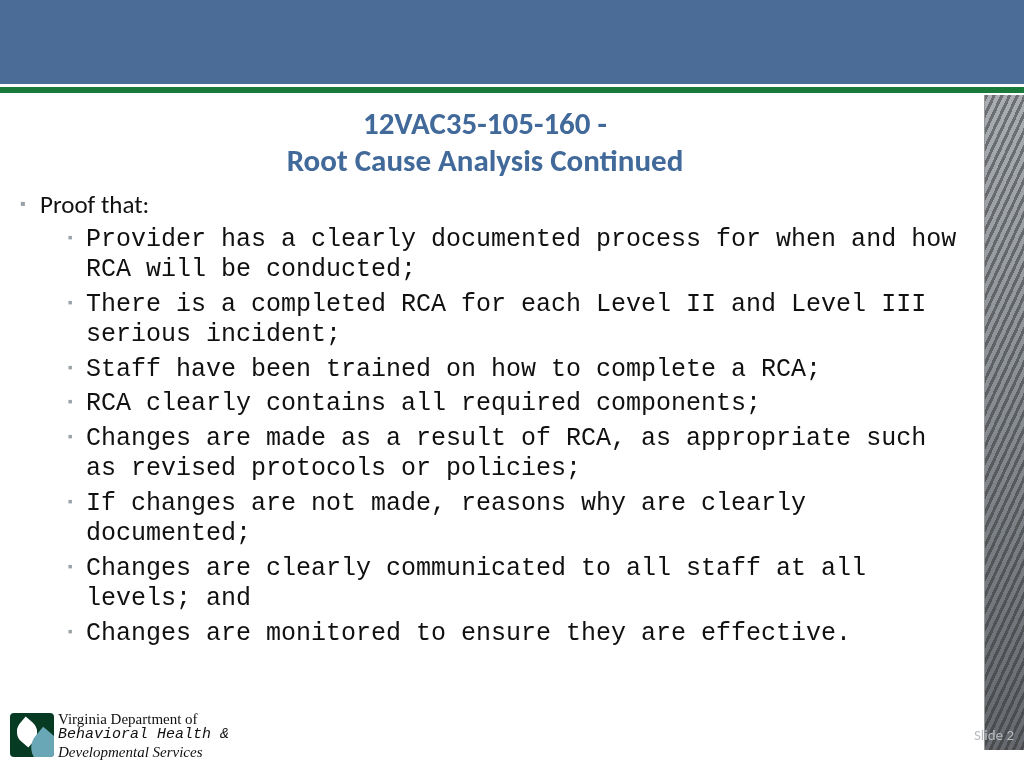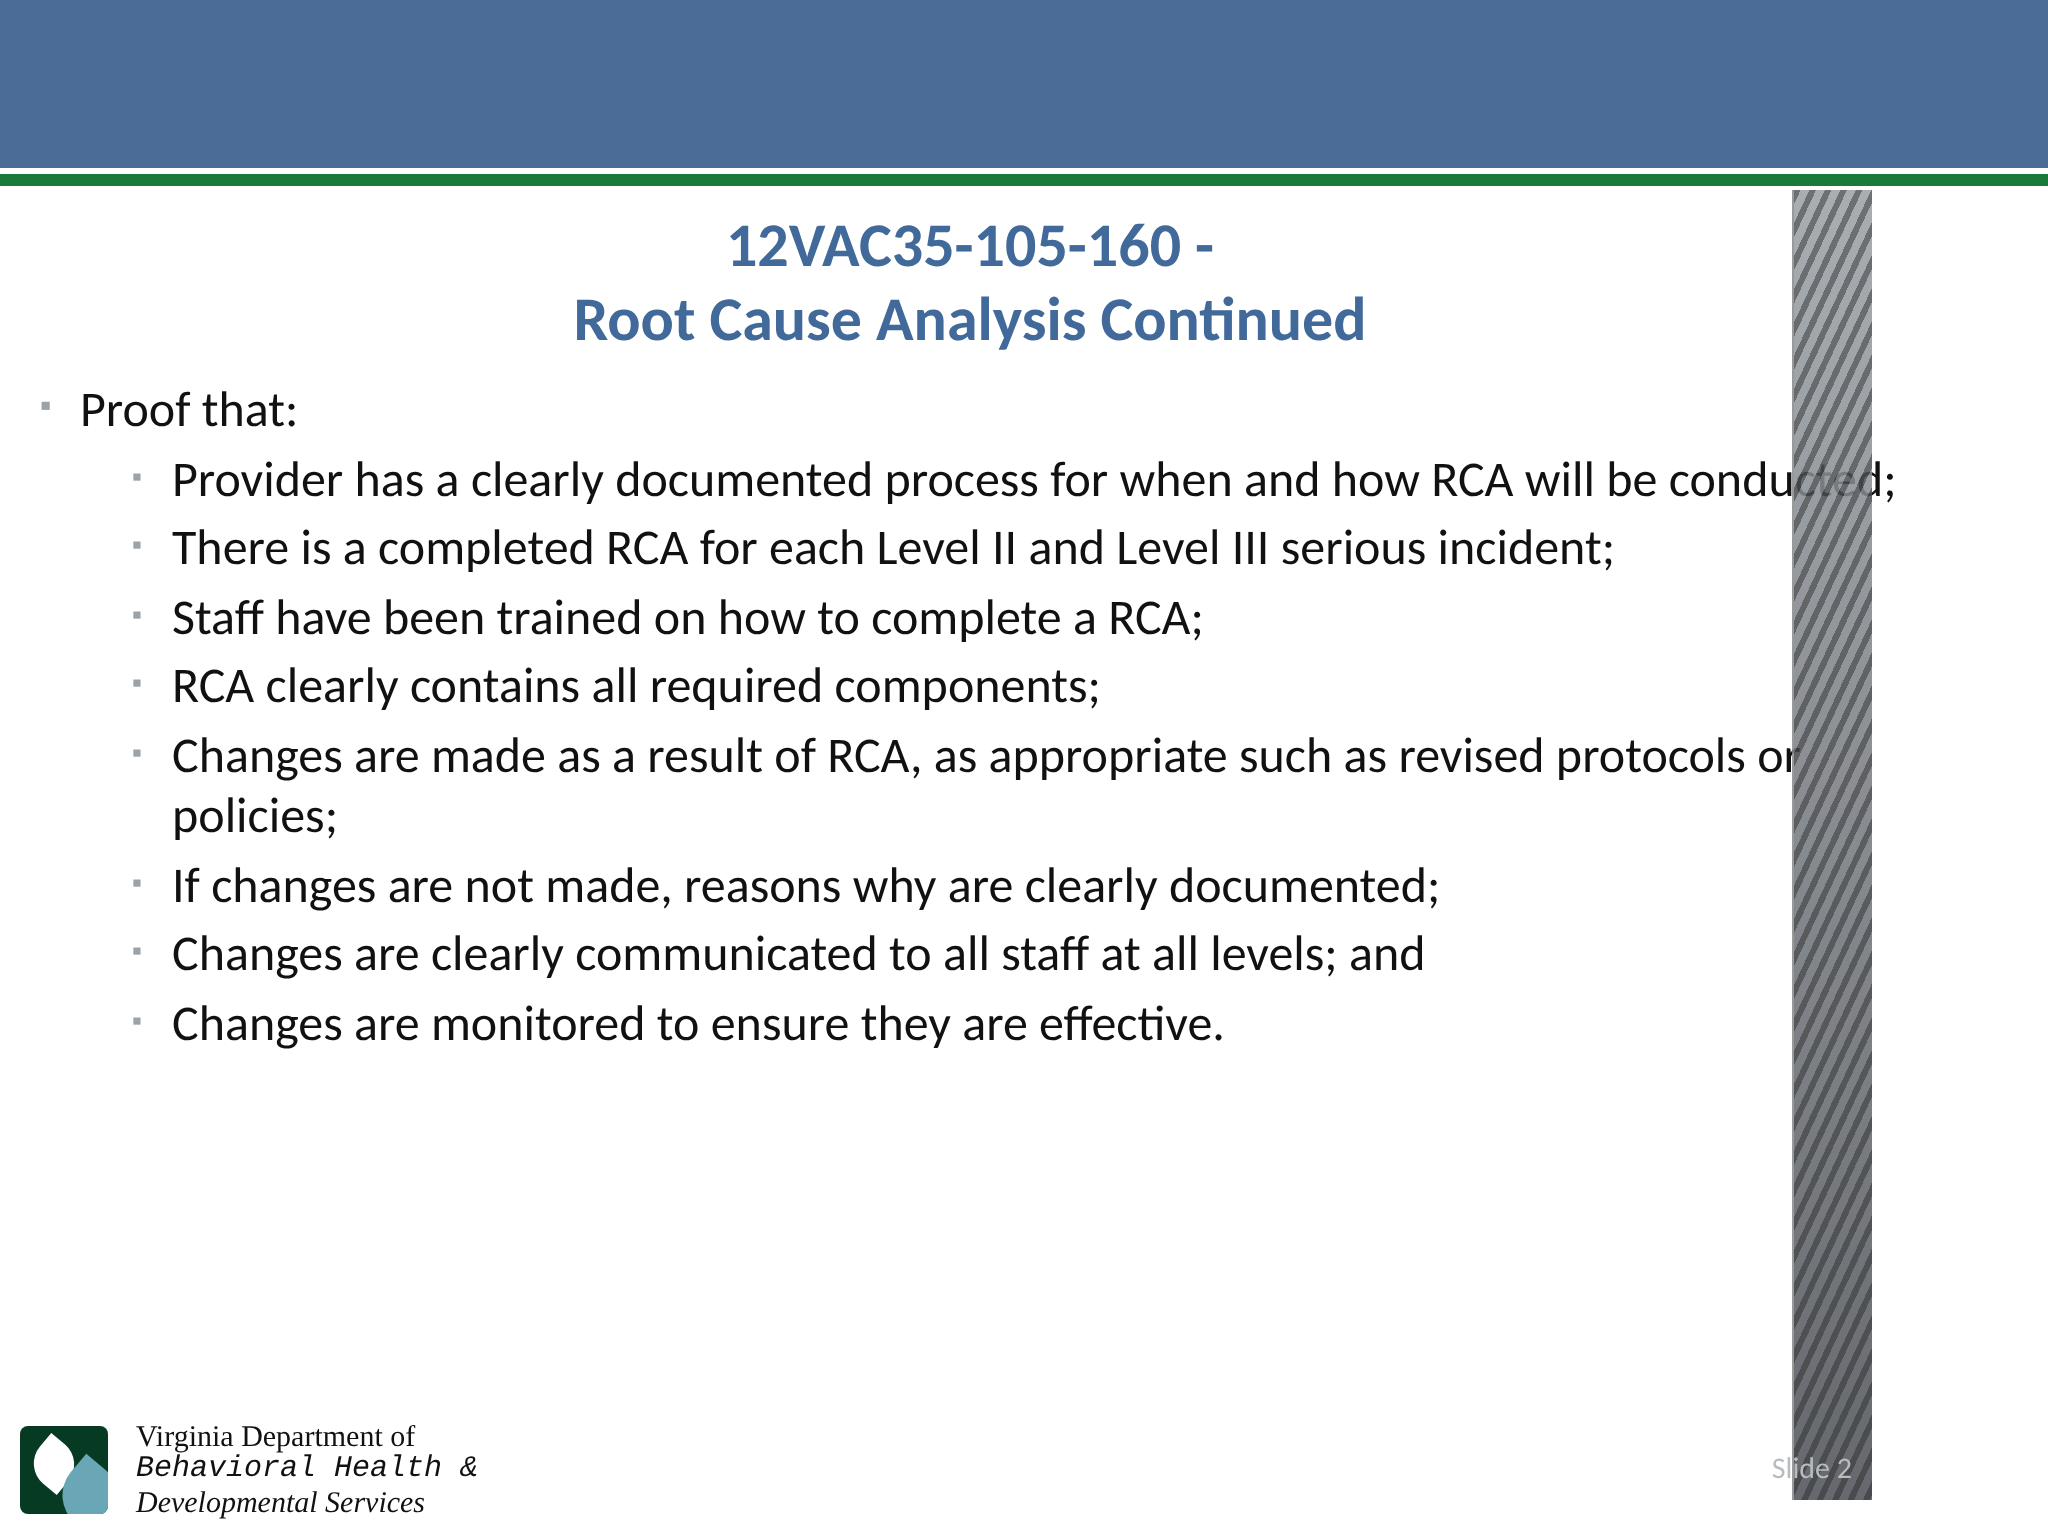--- a/index.html
+++ b/index.html
@@ -1,43 +1,43 @@
 <!DOCTYPE html>
 <html><head>
 <meta charset="utf-8">
 <style>
   * { margin: 0; padding: 0; box-sizing: border-box; }
   html, body { width: 1024px; height: 768px; font-family: Calibri, "Segoe UI", Arial, sans-serif; overflow: hidden; background: #fff; }
-  .slide { position: relative; width: 936px; height: 768px; background: #fff; }
+  .slide { position: relative; width: 1024px; height: 768px; background: #fff; }
   .topband { position: absolute; left: 0; top: 0; width: 1024px; height: 84px; background: #4a6c96; }
   .greenrule { position: absolute; left: 0; top: 87px; width: 1024px; height: 6px; background: #1a7a3a; }
 
   .title { position: absolute; left: 0; top: 105px; width: 970px; text-align: center; color: #41699a; font-weight: 700; font-size: 31px; line-height: 1.18; }
   .title .line { display: block; }
 
   .content { position: absolute; left: 18px; top: 190px; width: 940px; color: #111; font-size: 25px; line-height: 1.22; }
 
   ul.lvl1 { list-style: none; padding-left: 0; }
   ul.lvl1 > li { position: relative; padding-left: 22px; margin-bottom: 4px; }
   ul.lvl1 > li::before { content: "\25AA"; position: absolute; left: 2px; top: 4px; color: #9ca3a8; font-size: 16px; }
 
-  ul.lvl2 { list-style: none; padding-left: 24px; margin-top: 4px; }
+  ul.lvl2 { list-style: none; padding-left: 24px; margin-top: 4px; font-family: Liberation Mono, monospace; }
   ul.lvl2 > li { position: relative; padding-left: 22px; margin-bottom: 4px; }
   ul.lvl2 > li::before { content: "\25AA"; position: absolute; left: 2px; top: 5px; color: #9ca3a8; font-size: 14px; }
 
   .rightstrip { position: absolute; right: 0; top: 95px; width: 40px; height: 655px;
     background:
       repeating-linear-gradient(115deg, rgba(0,0,0,0.45) 0 3px, rgba(255,255,255,0.0) 3px 7px),
       linear-gradient(#9aa0a6, #4b4f55);
     border-left: 1px solid #888;
     opacity: 0.85;
   }
 
   .footer { position: absolute; left: 0; bottom: 0; width: 100%; height: 72px; }
-  .logo { position: absolute; left: 10px; bottom: 8px; display: flex; align-items: center; gap: 14px; }
+  .logo { position: absolute; left: 10px; bottom: 8px; display: flex; align-items: center; gap: 4px; }
   .logo-mark {
     width: 44px; height: 44px; position: relative; background: #073a23; border-radius: 4px;
     overflow: hidden;
   }
   .logo-mark .leaf1 { position: absolute; left: 6px; top: 8px; width: 22px; height: 22px; background: #fff; border-radius: 0 60% 0 60%; transform: rotate(40deg); }
   .logo-mark .leaf2 { position: absolute; right: -6px; bottom: -6px; width: 30px; height: 30px; background: #6aa7b6; border-radius: 0 60% 0 60%; transform: rotate(40deg); }
   .logo-text { font-family: Georgia, 'Times New Roman', serif; font-size: 15px; line-height: 1.1; color: #111; }
   .logo-text .l { display: block; }
 
   .slidecount { position: absolute; right: 10px; bottom: 24px; color: #b8bcc0; font-size: 15px; }

